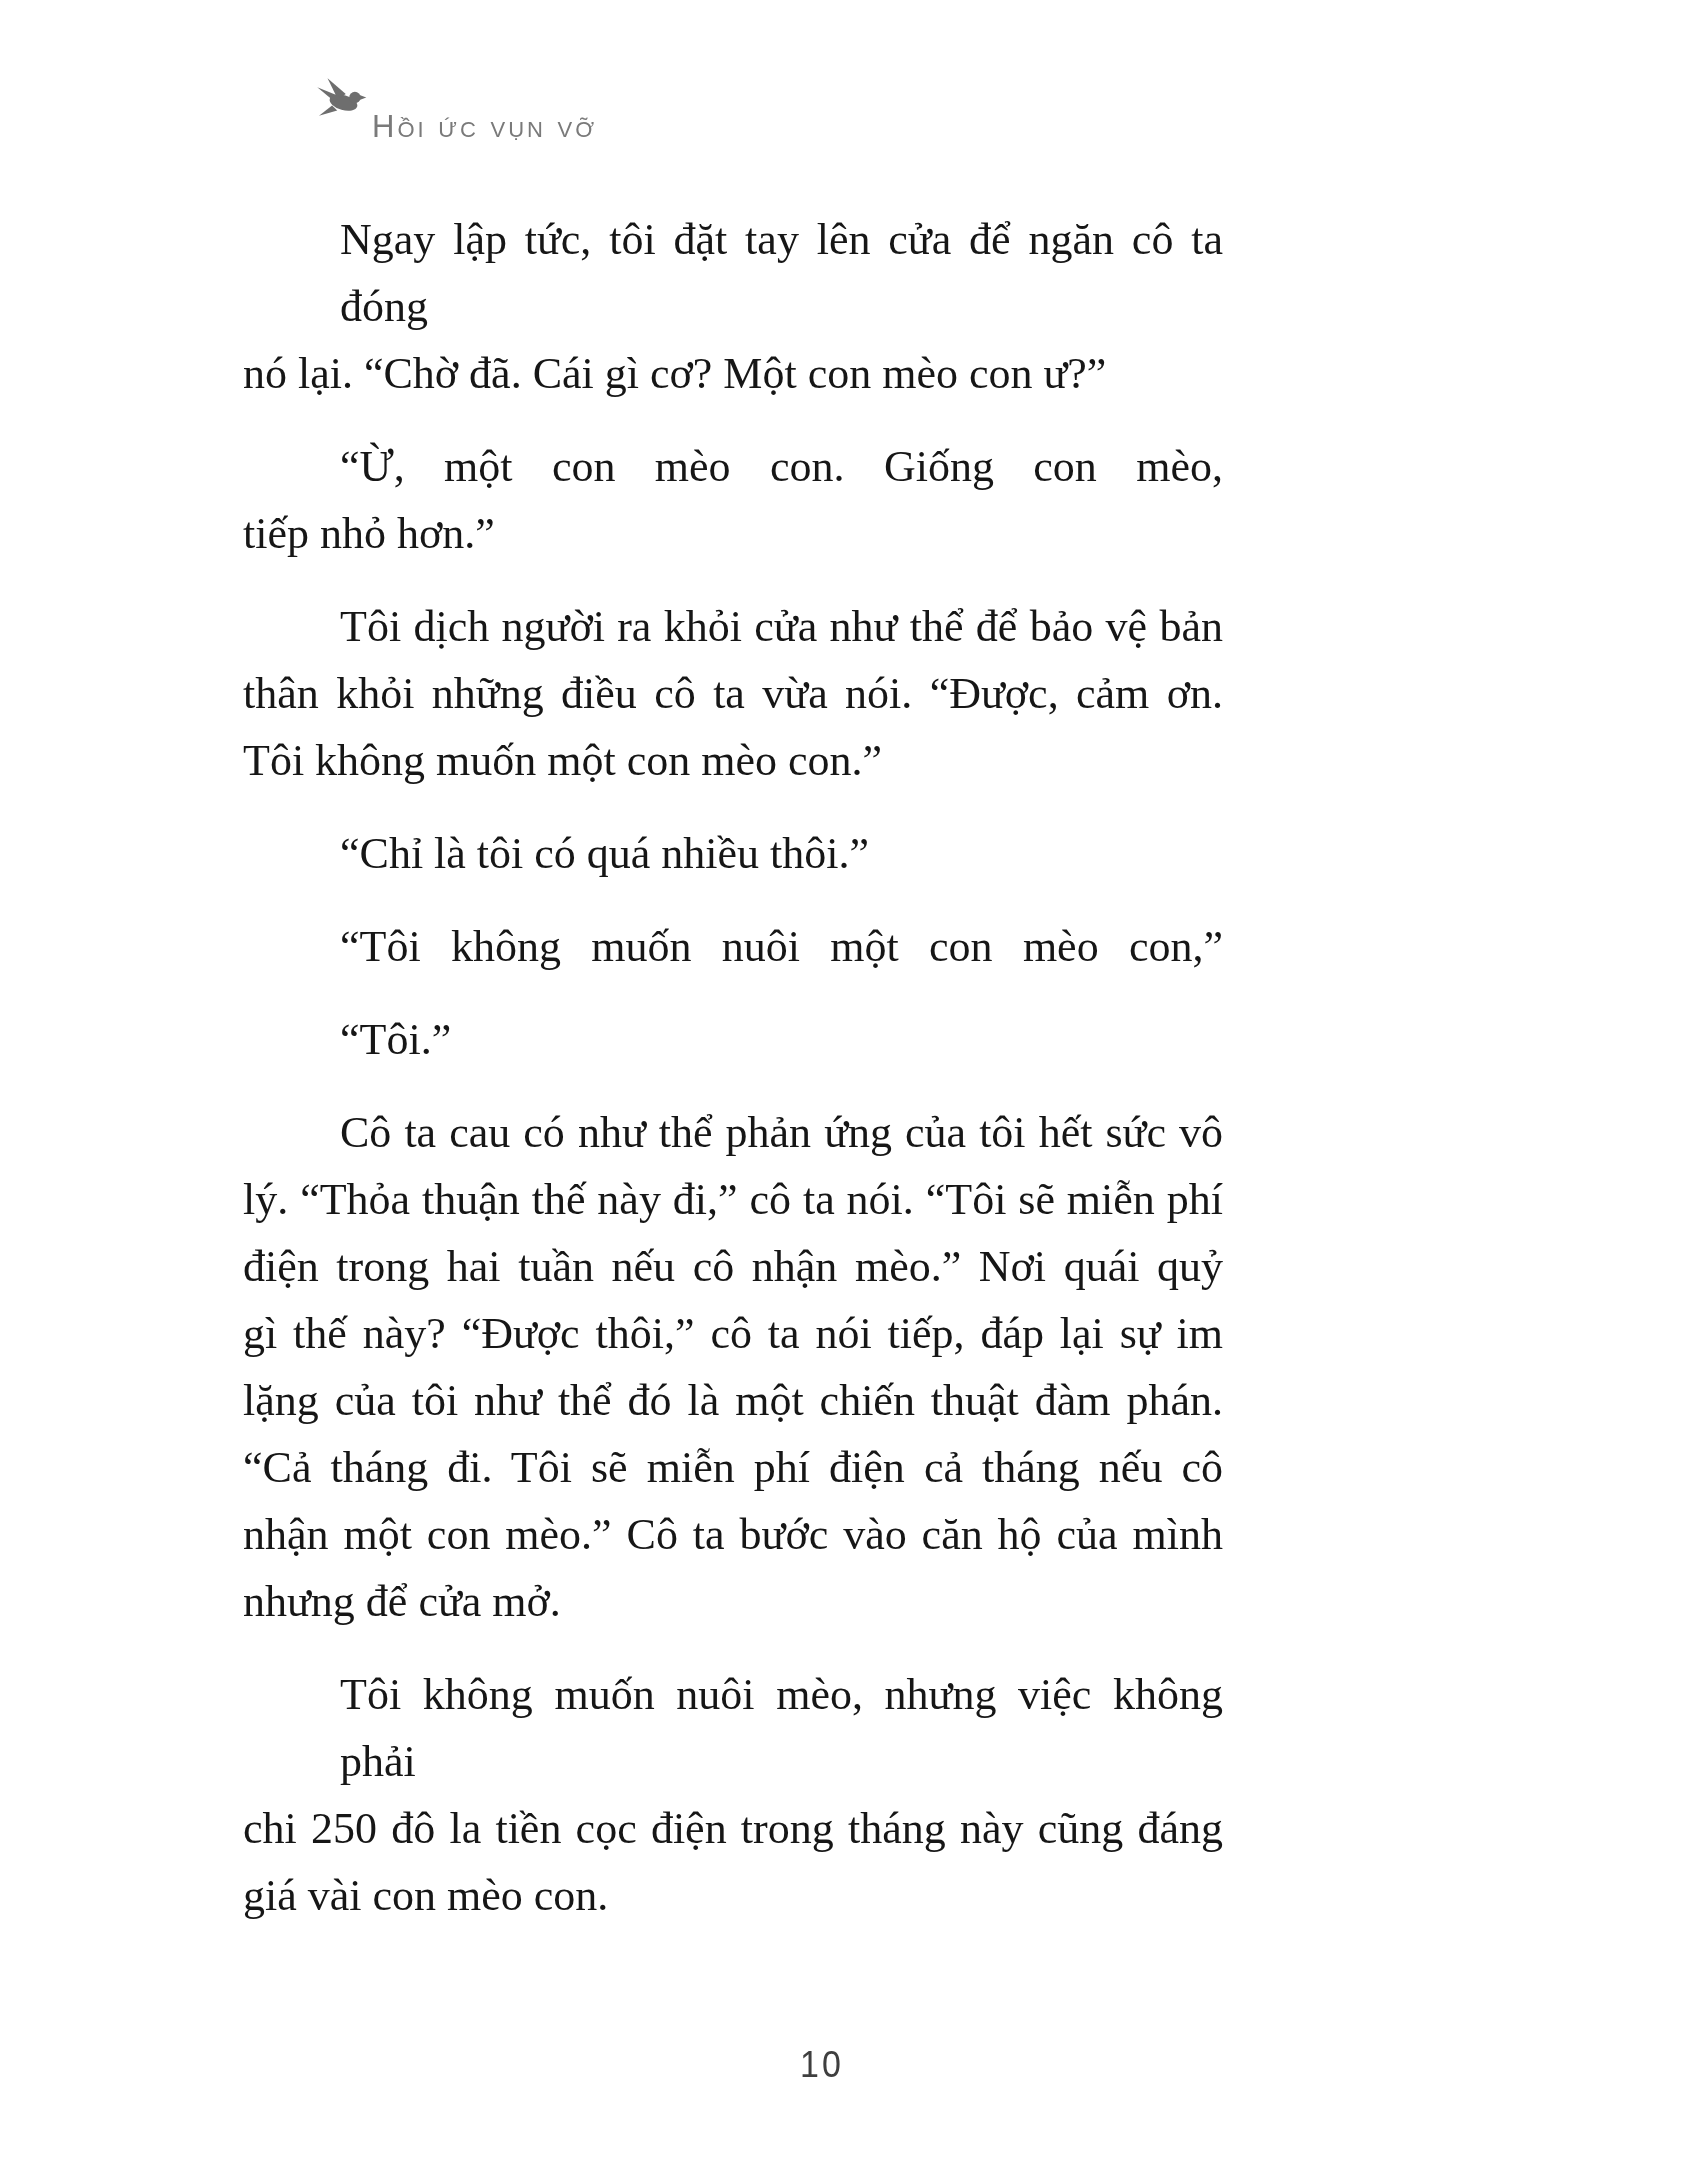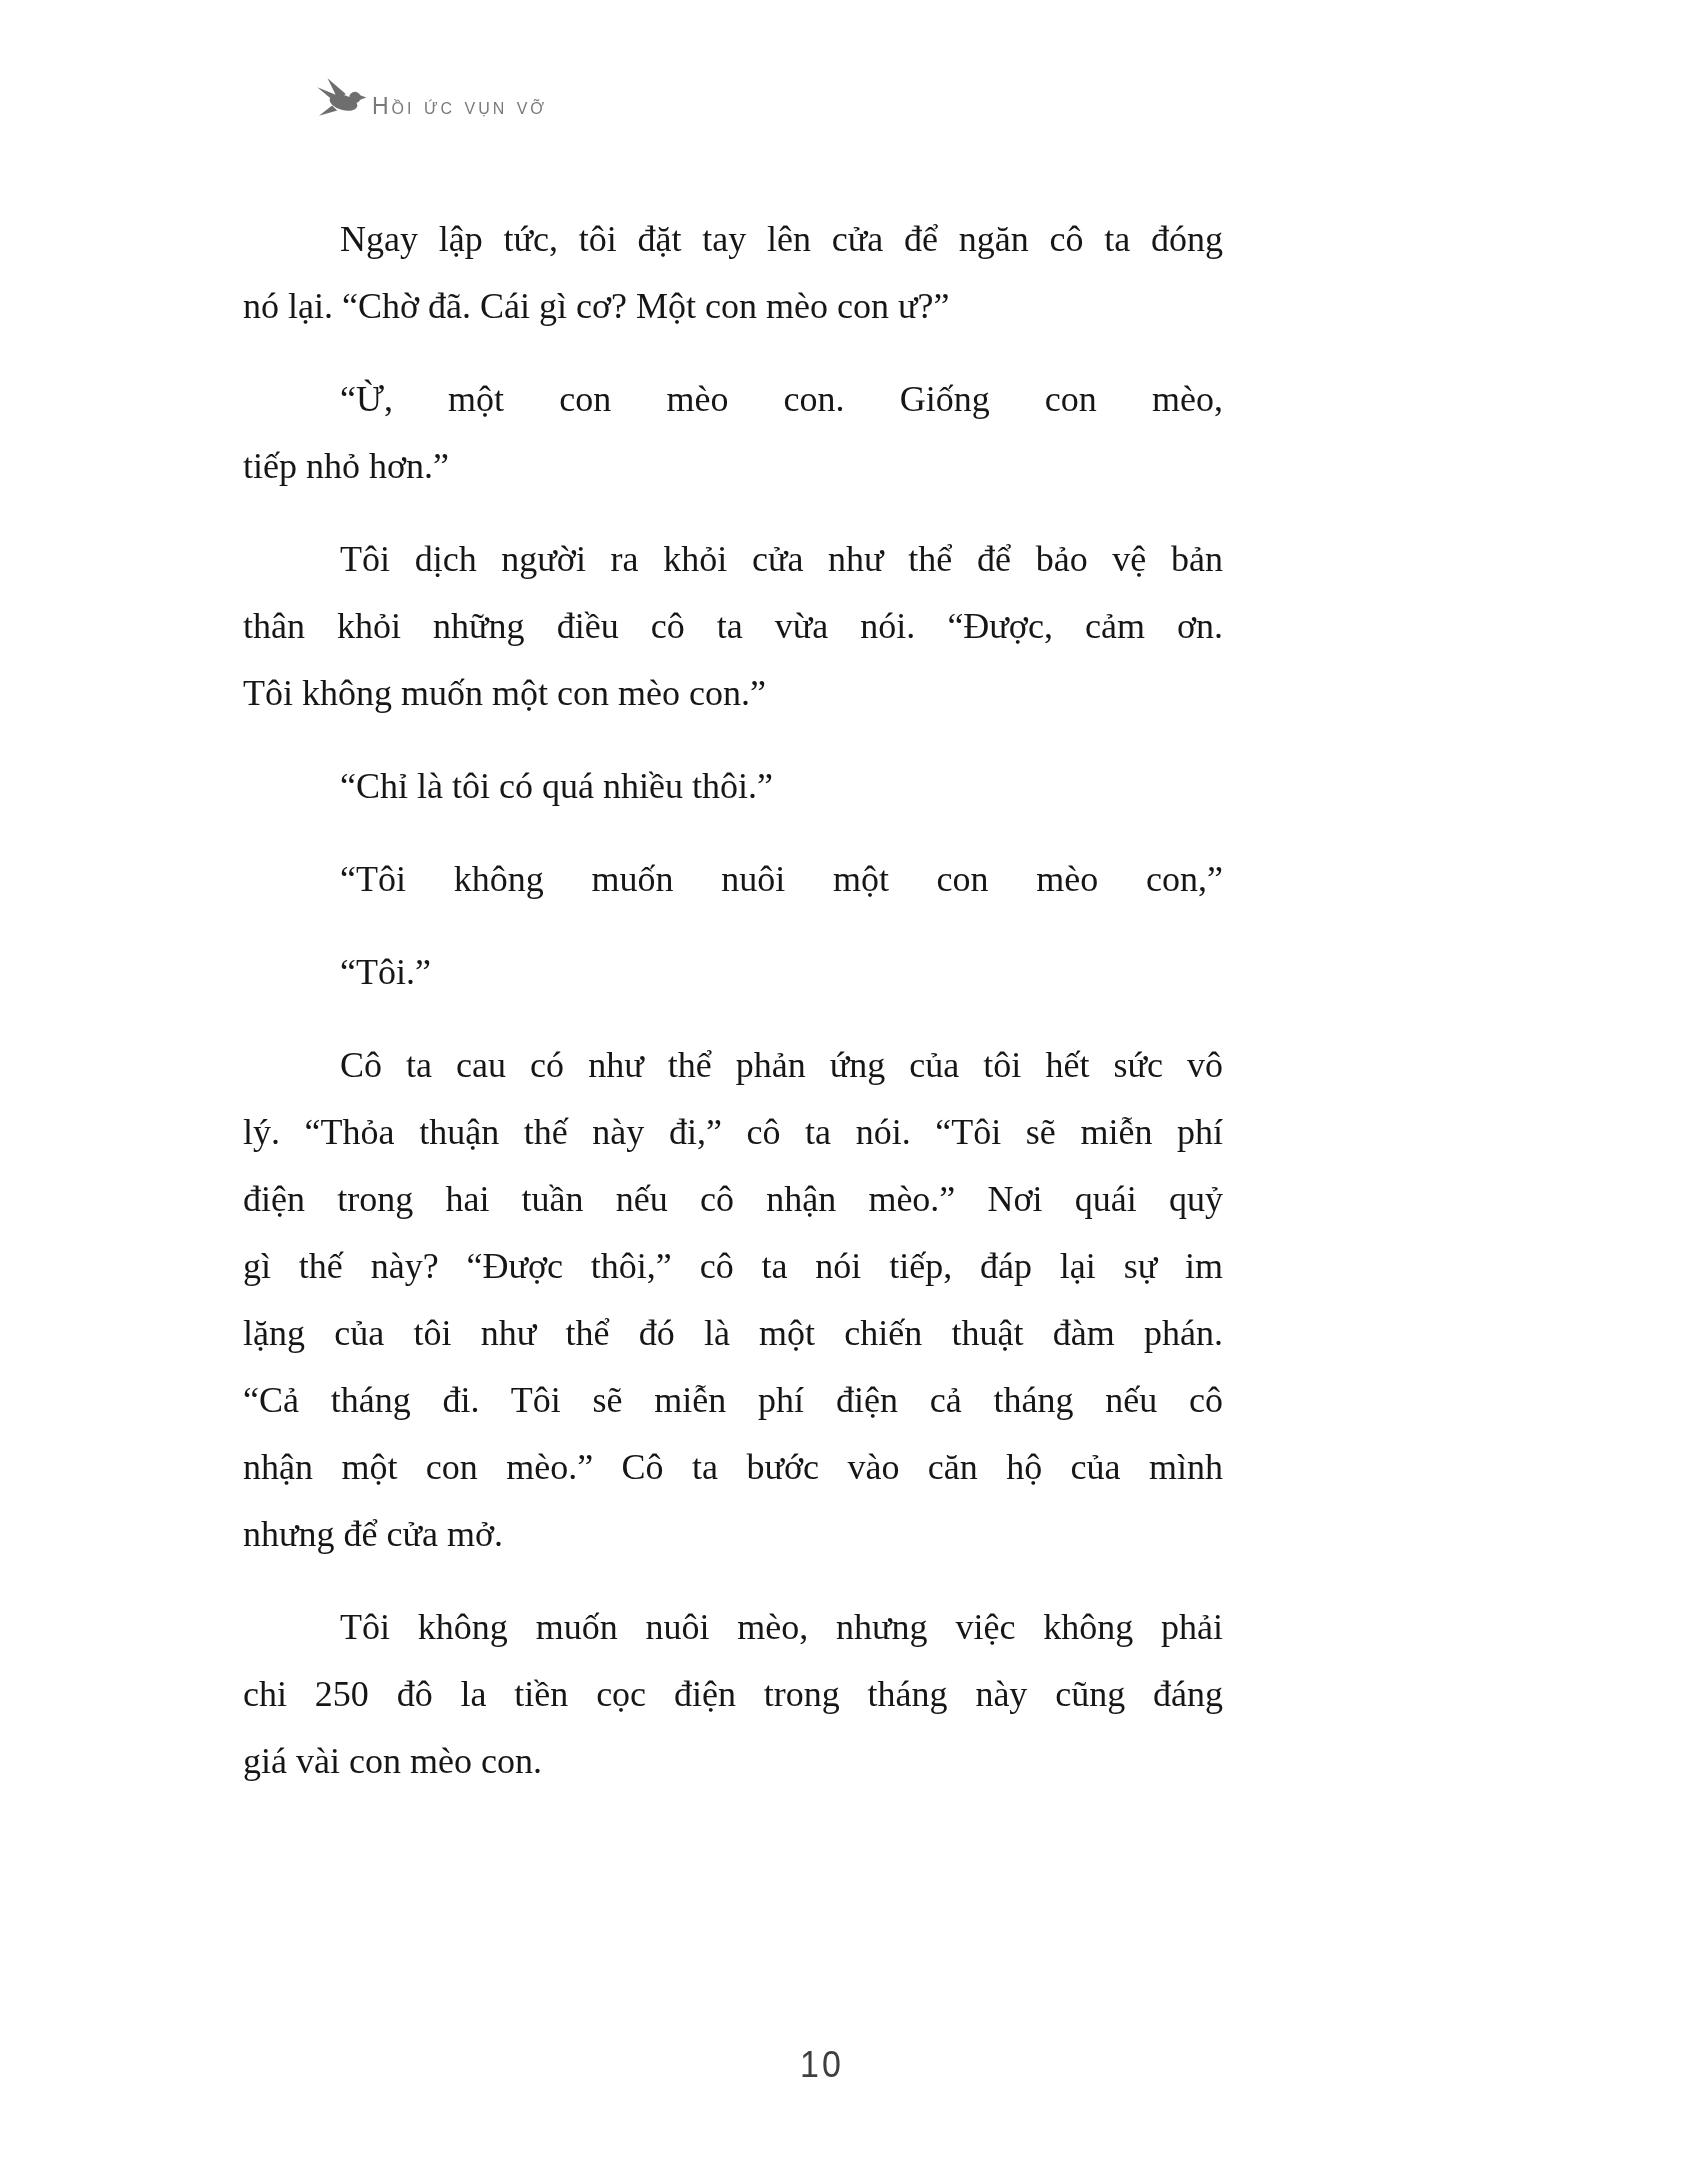--- a/index.html
+++ b/index.html
@@ -12,35 +12,35 @@
     margin:0 auto;
   }
 
   
   .bird {
     position:absolute; left:315px; top:75px;
     width:57px; height:53px;
     color: var(--bird-icon, #6e6e6e);
   }
   .header-title {
-    position:absolute; left:372px; top:93px;
+    position:absolute; left:372px; top:109px;
     font-family:"Liberation Sans","DejaVu Sans",sans-serif;
     font-variant:small-caps;
     font-weight:400;
-    font-size:23px;
+    font-size:31px;
     letter-spacing:3px;
     color: var(--header-text, #7a7a7a);
     white-space:nowrap;
   }
 
   
   .body-text {
     position:absolute; left:243px; top:206px; width:980px;
     color: var(--body-text, #161616);
-    font-size:36px;
+    font-size:44px;
     line-height:67px;
   }
   .para { margin:0 0 26px 0; }
   .line {
     display:block;
     text-align:justify;
     text-align-last:justify;
   }
   .line.first { padding-left:97px; }
   .line.last  { text-align-last:left; }

